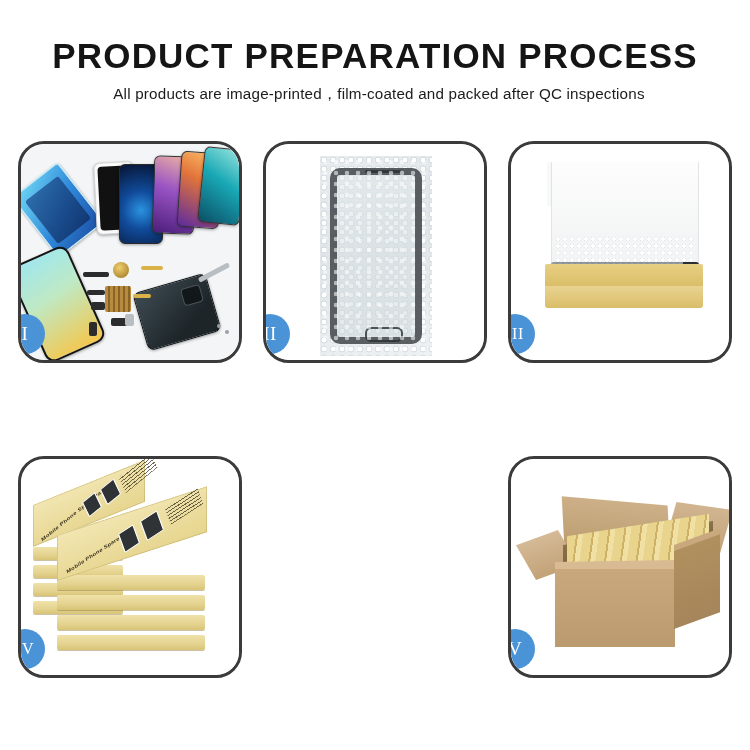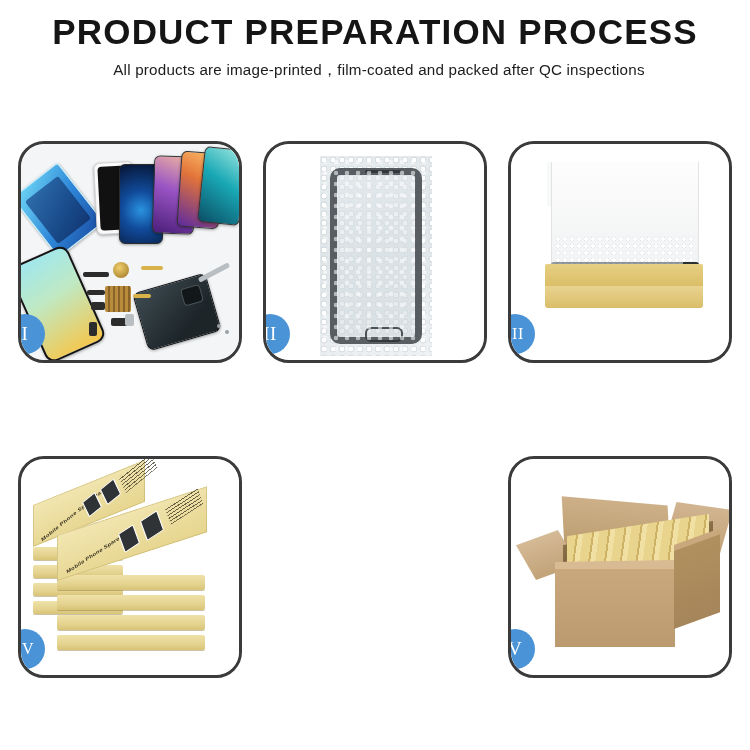--- a/index.html
+++ b/index.html
@@ -11,21 +11,21 @@
     width: 750px;
     height: 750px;
     font-family: "Liberation Sans", sans-serif;
     overflow: hidden;
     position: relative;
   }
 
   
   .header {
     width: 750px;
-    padding-top: 14px;
+    padding-top: 38px;
     text-align: center;
   }
   .page-title {
     font-family: "Liberation Sans", sans-serif;
     font-size: 35px;
     font-weight: bold;
     letter-spacing: 1.2px;
     color: #151515;
     line-height: 1.05;
     margin: 0;

